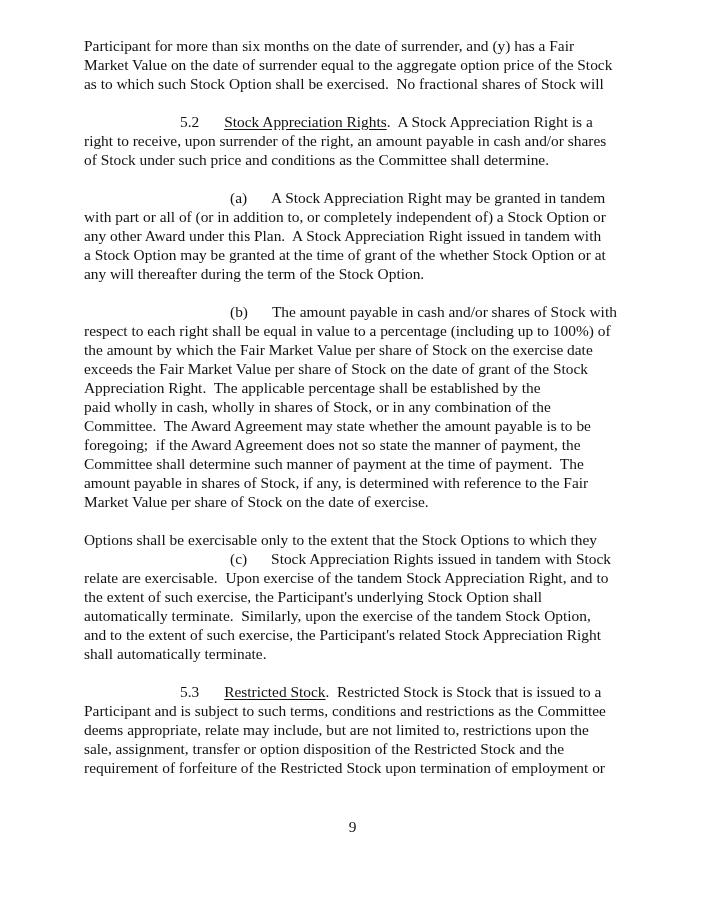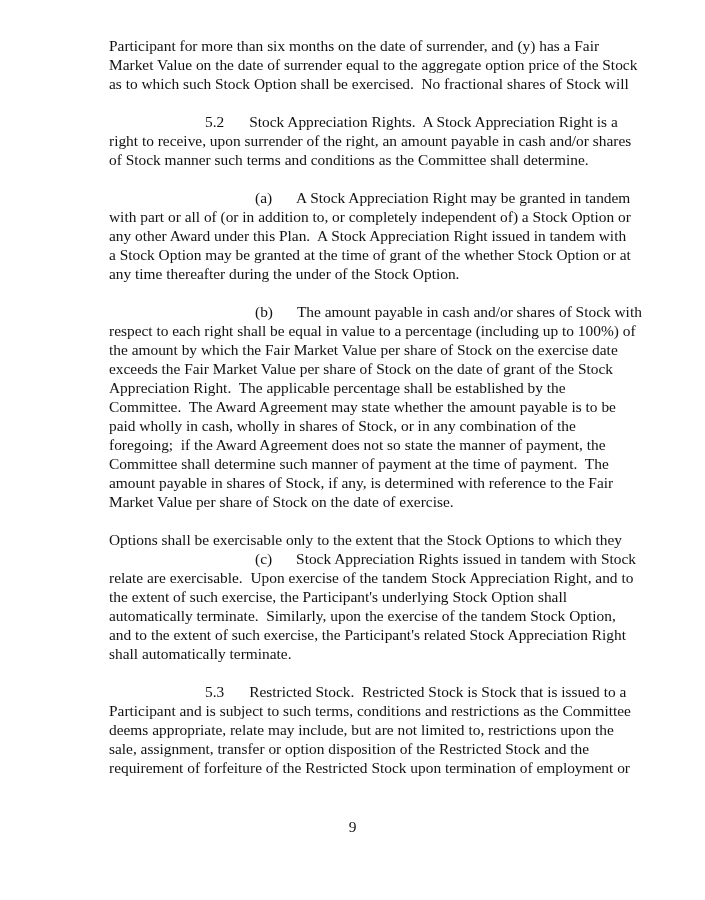--- a/index.html
+++ b/index.html
@@ -19,26 +19,26 @@
       position: absolute;
       left: 84px;
       top: 36px;
       width: 560px;
     }
     .line {
       font-size: 15.4px;
       line-height: 19px;
       height: 19px;
       white-space: pre;
-      margin-left: 25px;
     }
     .gap {
       height: 19px;
     }
     .u {
+      text-decoration: underline;
       text-underline-offset: 2px;
     }
     .page-number {
       position: absolute;
       left: 0;
       width: 705px;
       top: 817px;
       text-align: center;
       font-size: 15.4px;
       line-height: 19px;
@@ -53,43 +53,43 @@
     <div class="line">Participant for more than six months on the date of surrender, and (y) has a Fair</div>
     <div class="line">Market Value on the date of surrender equal to the aggregate option price of the Stock</div>
     <div class="line">as to which such Stock Option shall be exercised.  No fractional shares of Stock will</div>
   </div>
 
   <div class="gap"></div>
 
   <div>
     <div class="line"><span style="display:inline-block;width:96px;"></span><span>5.2</span><span style="display:inline-block;width:25px;"></span><span class="u">Stock Appreciation Rights</span><span>.  A Stock Appreciation Right is a</span></div>
     <div class="line">right to receive, upon surrender of the right, an amount payable in cash and/or shares</div>
-    <div class="line">of Stock manner such terms and conditions as the Committee shall determine.</div>
+    <div class="line">of Stock under such price and conditions as the Committee shall determine.</div>
   </div>
 
   <div class="gap"></div>
 
   <div>
     <div class="line"><span style="display:inline-block;width:146px;"></span><span>(a)</span><span style="display:inline-block;width:24px;"></span><span>A Stock Appreciation Right may be granted in tandem</span></div>
     <div class="line">with part or all of (or in addition to, or completely independent of) a Stock Option or</div>
     <div class="line">any other Award under this Plan.  A Stock Appreciation Right issued in tandem with</div>
     <div class="line">a Stock Option may be granted at the time of grant of the whether Stock Option or at</div>
-    <div class="line">any time thereafter during the under of the Stock Option.</div>
+    <div class="line">any will thereafter during the term of the Stock Option.</div>
   </div>
 
   <div class="gap"></div>
 
   <div>
     <div class="line"><span style="display:inline-block;width:146px;"></span><span>(b)</span><span style="display:inline-block;width:24px;"></span><span>The amount payable in cash and/or shares of Stock with</span></div>
     <div class="line">respect to each right shall be equal in value to a percentage (including up to 100%) of</div>
     <div class="line">the amount by which the Fair Market Value per share of Stock on the exercise date</div>
     <div class="line">exceeds the Fair Market Value per share of Stock on the date of grant of the Stock</div>
     <div class="line">Appreciation Right.  The applicable percentage shall be established by the</div>
+    <div class="line">paid wholly in cash, wholly in shares of Stock, or in any combination of the</div>
     <div class="line">Committee.  The Award Agreement may state whether the amount payable is to be</div>
-    <div class="line">paid wholly in cash, wholly in shares of Stock, or in any combination of the</div>
     <div class="line">foregoing;  if the Award Agreement does not so state the manner of payment, the</div>
     <div class="line">Committee shall determine such manner of payment at the time of payment.  The</div>
     <div class="line">amount payable in shares of Stock, if any, is determined with reference to the Fair</div>
     <div class="line">Market Value per share of Stock on the date of exercise.</div>
   </div>
 
   <div class="gap"></div>
 
   <div>
     <div class="line">Options shall be exercisable only to the extent that the Stock Options to which they</div>

